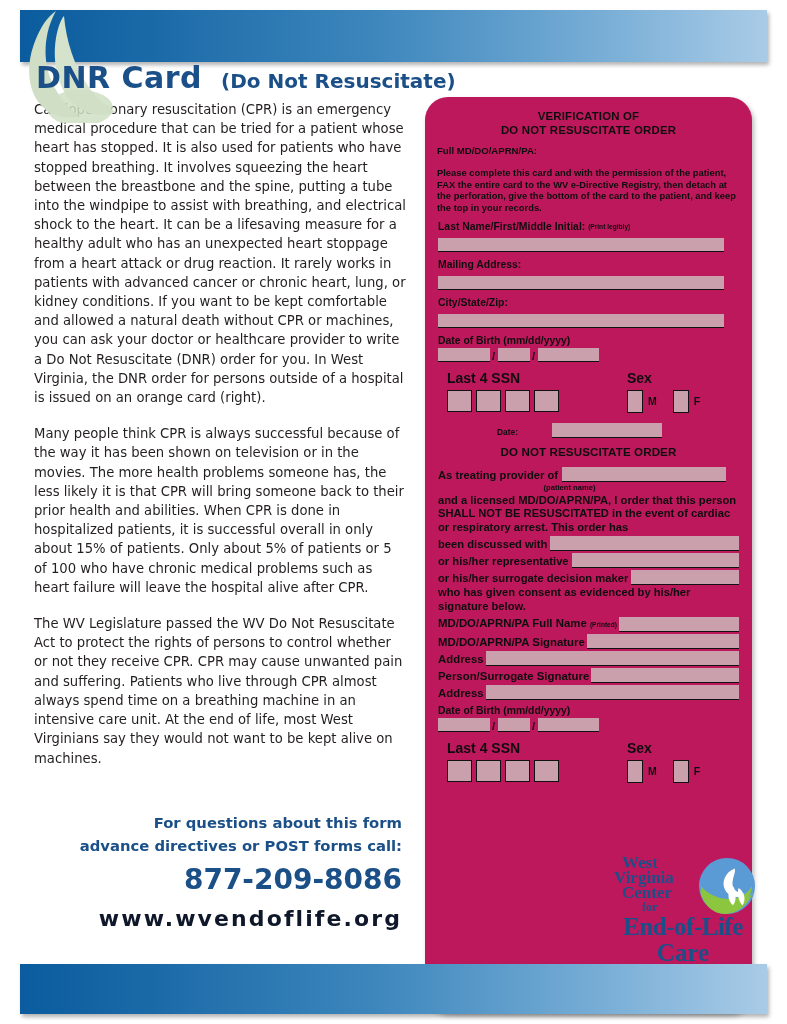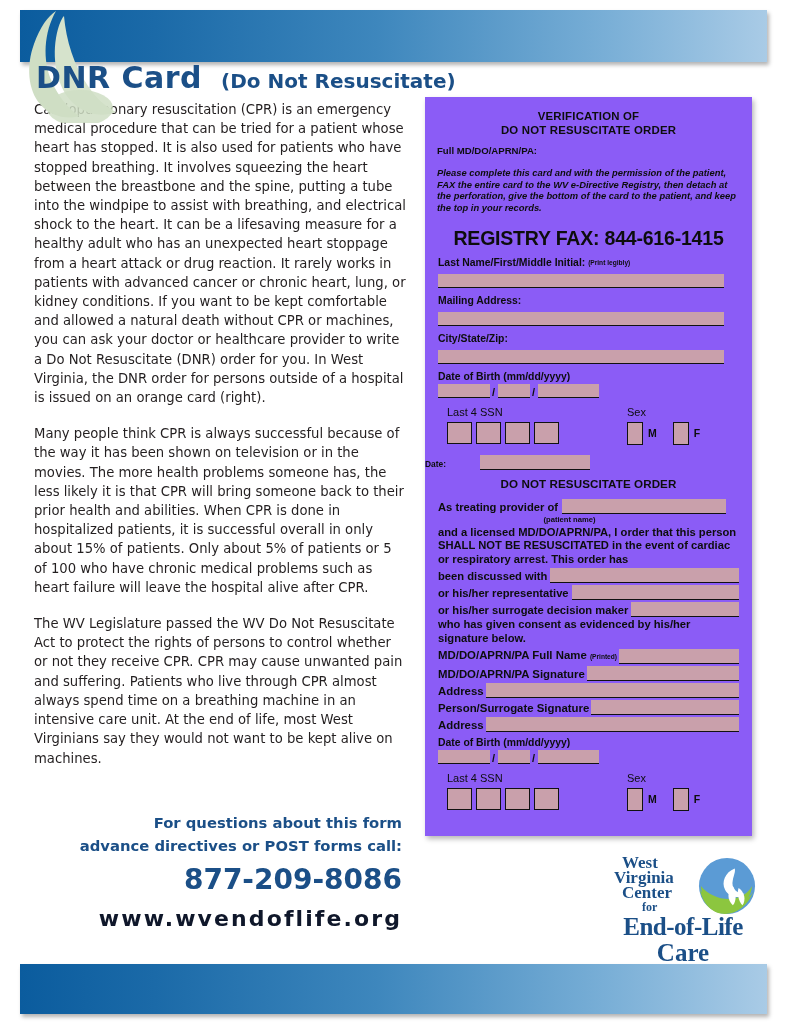--- a/index.html
+++ b/index.html
@@ -103,25 +103,26 @@
     color: #0f172a;
     line-height: 32px;
   }
 
   
   .card {
     position: absolute;
     left: 425px;
     top: 97px;
     width: 327px;
-    height: 739px;
-    background: #8b5cf6;
+    height: 916px;
+    background: #be185d;
     box-shadow: 2px 3px 5px rgba(0,0,0,0.28);
     font-family: "Liberation Sans", sans-serif;
     color: #0d0d0d;
+    border-radius: 23px;
   }
   .card-inner { position: relative; width: 100%; height: 100%; }
 
   .c-title {
     text-align: center;
     font-weight: bold;
     font-size: 11.4px;
     line-height: 13.6px;
     letter-spacing: 0.2px;
     margin-top: 13px;
@@ -129,21 +130,20 @@
   .c-dear {
     font-size: 9.6px;
     font-weight: bold;
     margin: 8px 0 0 12px;
   }
   .c-instructions {
     font-size: 9.4px;
     font-weight: bold;
     line-height: 11.6px;
     margin: 11px 12px 0 12px;
-    font-style: italic;
   }
   .c-fax {
     text-align: center;
     font-weight: bold;
     font-size: 19.5px;
     letter-spacing: -0.2px;
     margin-top: 13px;
   }
 
   .fld-label {
@@ -186,22 +186,22 @@
     line-height: 12px;
   }
 
   .ssn-sex-row {
     display: flex;
     align-items: flex-start;
     margin-top: 8px;
   }
   .ssn-col { margin-left: 22px; }
   .sub-label {
-    font-size: 11px;
-    font-weight: normal;
+    font-size: 14px;
+    font-weight: bold;
     margin-bottom: 4px;
   }
   .ssn-boxes { display: flex; gap: 4px; }
   .ssn-box {
     width: 25px; height: 22px;
     background: #c9a0ab;
     border: 1.6px solid #111;
     box-sizing: border-box;
   }
   .sex-col { margin-left: 68px; }
@@ -210,21 +210,21 @@
     width: 16px; height: 23px;
     background: #c9a0ab;
     border: 1.6px solid #111;
     box-sizing: border-box;
   }
   .sex-letter { font-size: 10.5px; font-weight: bold; margin-right: 11px; }
 
   .date-row {
     display: flex;
     align-items: flex-end;
-    justify-content: flex-start;
+    justify-content: center;
     margin: 10px 18px 0 0;
     gap: 33px;
   }
   .date-lbl { font-size: 8.4px; font-weight: bold; margin-right: 1px; padding-bottom: 1px; }
   .date-fill { width: 110px; height: 14px; }
 
   .c-subtitle {
     text-align: center;
     font-weight: bold;
     font-size: 11.6px;
@@ -347,21 +347,20 @@
 <div class="card">
  <div class="card-inner">
 
   <div class="c-title">
     <div>VERIFICATION OF</div>
     <div>DO NOT RESUSCITATE ORDER</div>
   </div>
 
   <div class="c-dear">Full MD/DO/APRN/PA:</div>
   <div class="c-instructions">Please complete this card and with the permission of the patient, FAX the entire card to the WV e-Directive Registry, then detach at the perforation, give the bottom of the card to the patient, and keep the top in your records.</div>
-  <div class="c-fax">REGISTRY FAX: 844-616-1415</div>
 
   
   <div class="fld-label">
     <span>Last Name/First/Middle Initial:</span>
     <span class="tiny">(Print legibly)</span>
   </div>
   <div class="fill fill-wide"></div>
 
   
   <div class="fld-label">Mailing Address:</div>

